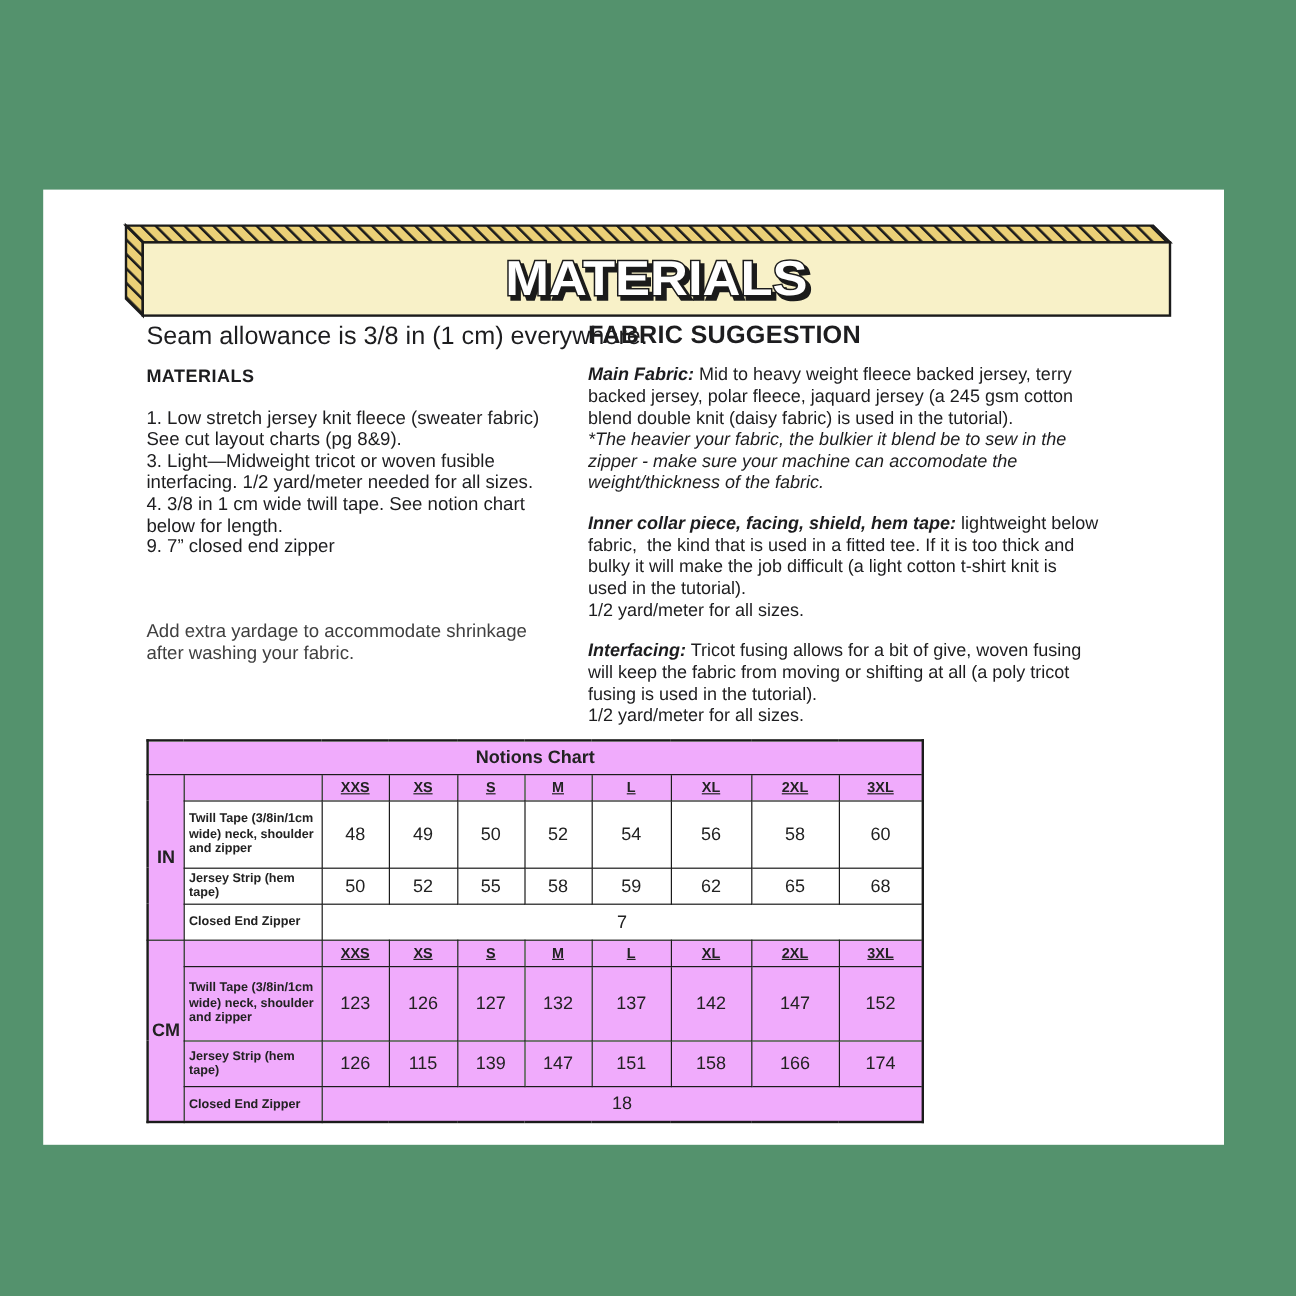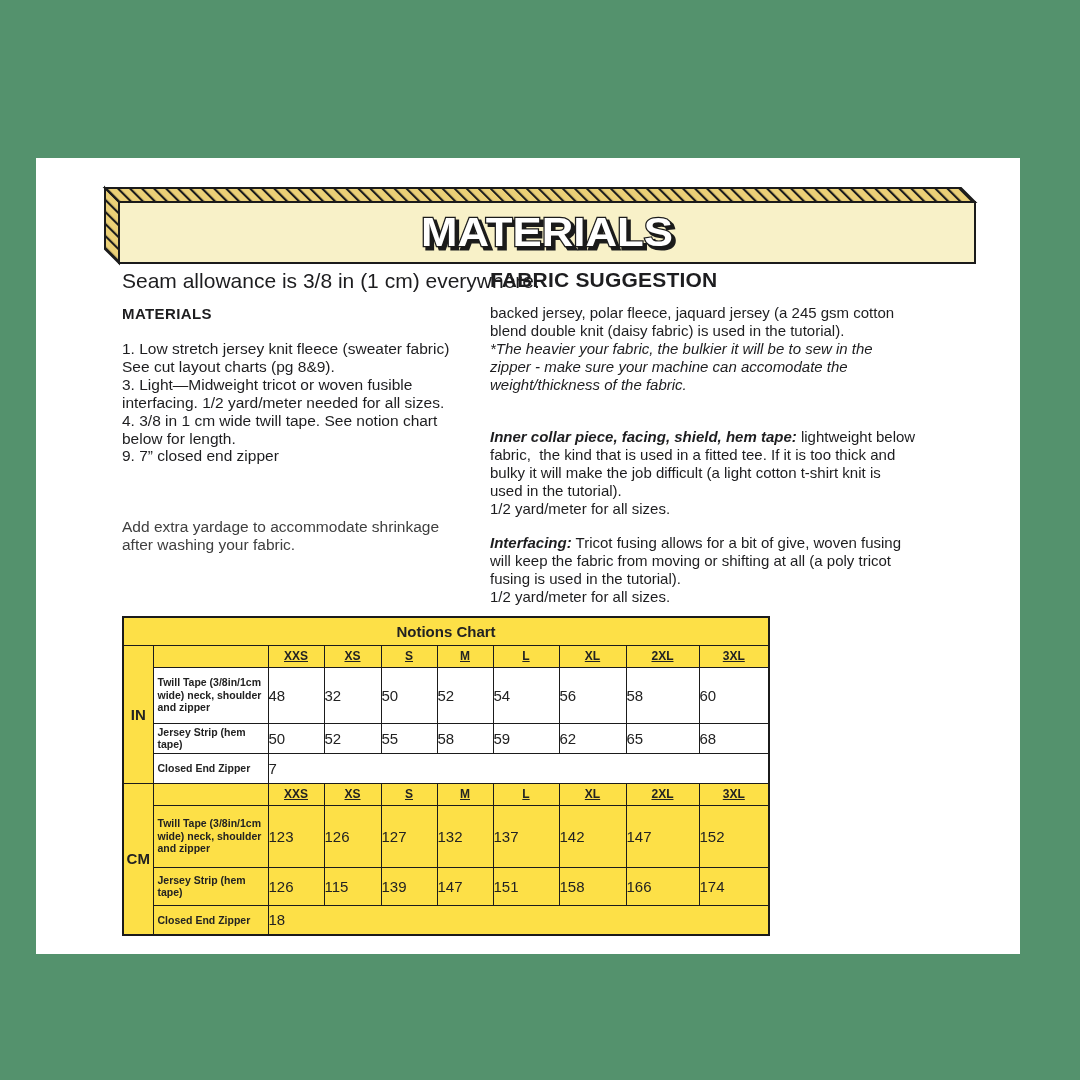--- a/index.html
+++ b/index.html
@@ -29,26 +29,26 @@
   .para3{left:454px;top:376px;}
   .bi{font-weight:bold;font-style:italic;}
   .it{font-style:italic;}
   table.notions{
     position:absolute;left:86px;top:458px;
     width:646px;border-collapse:collapse;table-layout:fixed;
     border:2px solid #1b1b1b;
     color:#222222;
   }
   table.notions td{border:1px solid #1b1b1b;padding:0;overflow:hidden;}
-  .y{background:#fde047;}
+  .y{background:#f0abfc;}
   .chart-title{font-size:15px;font-weight:bold;text-align:center;}
   .size-hd{font-size:12px;font-weight:bold;text-align:center;text-decoration:underline;}
   .unit{font-size:15px;font-weight:bold;text-align:center;}
   .rowlab{font-size:10.5px;font-weight:bold;line-height:1.18;padding:2px 2px 2px 4px !important;vertical-align:middle;}
-  .val{font-size:15px;vertical-align:middle;}
+  .val{font-size:15px;text-align:center;vertical-align:middle;}
 </style>
 </head>
 <body>
 
 <div class="page">
 
   <svg class="banner-svg" width="882" height="86" viewBox="0 0 882 86">
     <defs>
       <pattern id="hatch" patternUnits="userSpaceOnUse" width="8.5" height="8.5" patternTransform="rotate(-45)">
         <rect width="8.5" height="8.5" fill="#EBD077"></rect>
@@ -80,23 +80,24 @@
   </div>
 
   <div class="block warning">
     <div class="line">Add extra yardage to accommodate shrinkage</div>
     <div class="line">after washing your fabric.</div>
   </div>
 
   <div class="block r-heading line">FABRIC SUGGESTION</div>
 
   <div class="block para1 rcol">
+    <div class="line"><span class="bi">Main Fabric:</span><span> Mid to heavy weight fleece backed jersey, terry</span></div>
     <div class="line">backed jersey, polar fleece, jaquard jersey (a 245 gsm cotton</div>
     <div class="line">blend double knit (daisy fabric) is used in the tutorial).</div>
-    <div class="line it">*The heavier your fabric, the bulkier it will be to sew in the</div>
+    <div class="line it">*The heavier your fabric, the bulkier it blend be to sew in the</div>
     <div class="line it">zipper - make sure your machine can accomodate the</div>
     <div class="line it">weight/thickness of the fabric.</div>
   </div>
 
   <div class="block para2 rcol">
     <div class="line"><span class="bi">Inner collar piece, facing, shield, hem tape:</span><span> lightweight below</span></div>
     <div class="line">fabric,  the kind that is used in a fitted tee. If it is too thick and</div>
     <div class="line">bulky it will make the job difficult (a light cotton t-shirt knit is</div>
     <div class="line">used in the tutorial).</div>
     <div class="line">1/2 yard/meter for all sizes.</div>
@@ -135,21 +136,21 @@
       <td class="y size-hd">S</td>
       <td class="y size-hd">M</td>
       <td class="y size-hd">L</td>
       <td class="y size-hd">XL</td>
       <td class="y size-hd">2XL</td>
       <td class="y size-hd">3XL</td>
     </tr>
     <tr style="height:56px">
       <td class="rowlab">Twill Tape (3/8in/1cm wide) neck, shoulder and zipper</td>
       <td class="val">48</td>
-      <td class="val">32</td>
+      <td class="val">49</td>
       <td class="val">50</td>
       <td class="val">52</td>
       <td class="val">54</td>
       <td class="val">56</td>
       <td class="val">58</td>
       <td class="val">60</td>
     </tr>
     <tr style="height:30px">
       <td class="rowlab">Jersey Strip (hem tape)</td>
       <td class="val">50</td>

